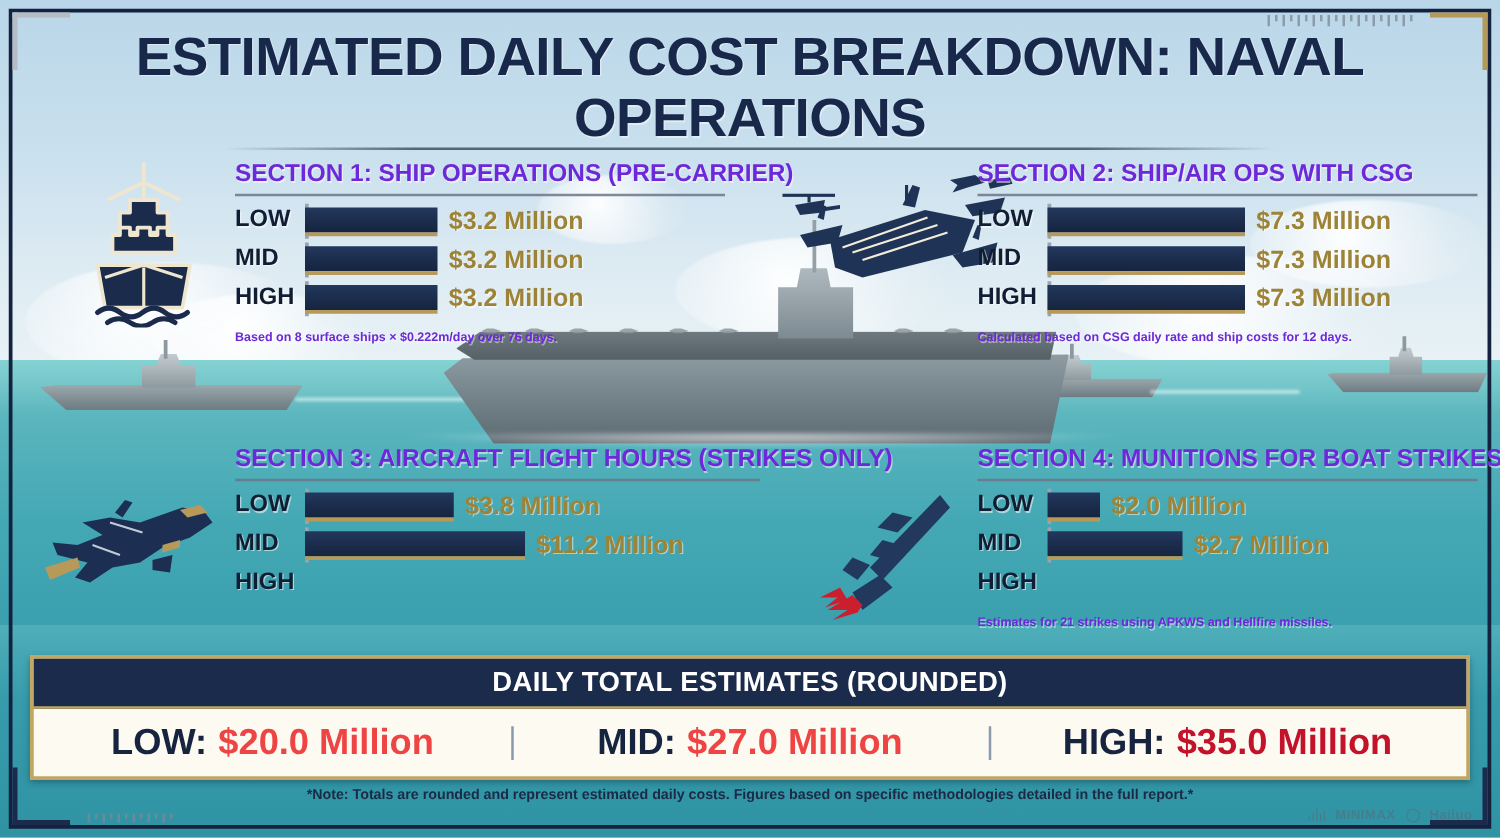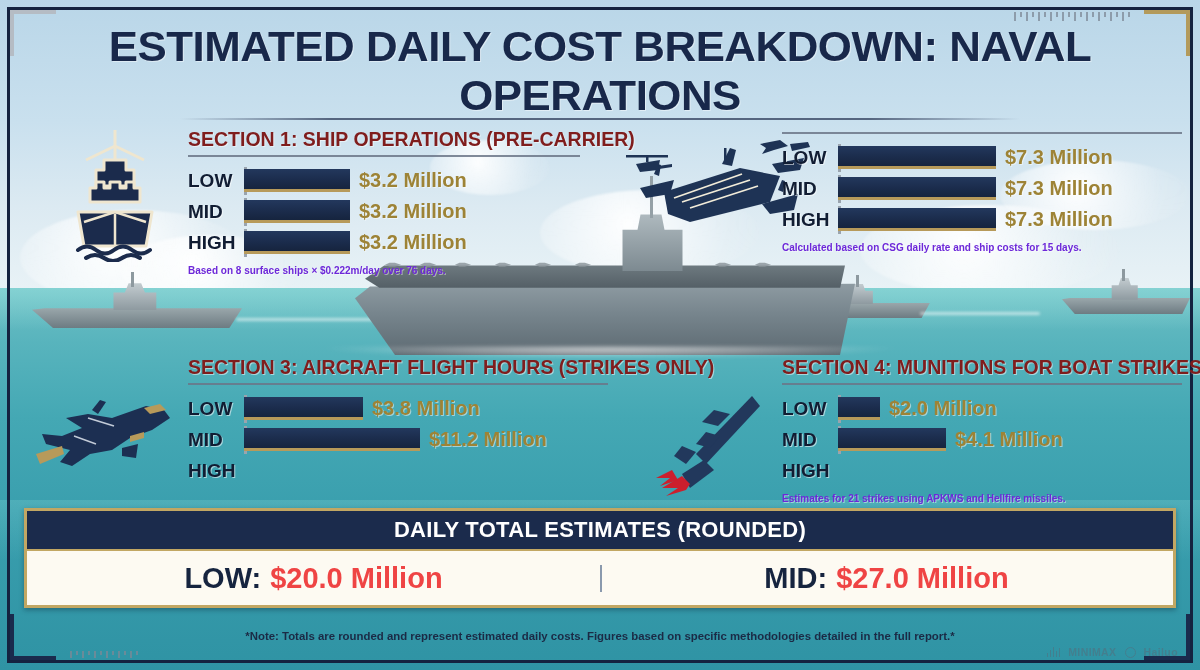--- a/index.html
+++ b/index.html
@@ -119,26 +119,26 @@
     margin-top:10px; font-size:14.5px; color:#22344f; font-weight:bold;
   }
   #headrule {
     position:absolute; left:180px; top:118px; width:840px; height:2px;
     background:linear-gradient(90deg, rgba(40,60,90,0), #55657f 18%, #55657f 82%, rgba(40,60,90,0));
   }
 
   
   .section { position:absolute; }
   .sec-title {
-    font-size:19.5px; font-weight:bold; color:#7f1d1d; white-space:nowrap;
+    font-size:19.5px; font-weight:bold; color:#6d28d9; white-space:nowrap;
     text-shadow:1px 1px 0 rgba(255,255,255,.5);
   }
   .sec-rule { height:2px; background:#6b7687; margin-top:4px; opacity:.85; }
   .rows { margin-top:8px; }
-  .row { display:flex; align-items:center; height:31px; }
+  .row { display:flex; height:31px; }
   .row-label {
     font-size:19px; font-weight:bold; color:#111d33; width:56px;
     text-shadow:1px 1px 0 rgba(255,255,255,.55);
   }
   .track { position:relative; height:24px; display:flex; align-items:center; }
   .axis {
     position:absolute; left:0; top:-2px; width:3px; height:28px; background:#9aa4ae;
   }
   .bar {
     height:23px; background:linear-gradient(180deg,#23385d 0%,#1b2c4c 55%,#16243e 100%);
@@ -153,21 +153,21 @@
   .sec-note {
     margin-top:7px; font-size:10px; font-weight:bold; color:#6d28d9;
     text-shadow:1px 1px 0 rgba(255,255,255,.45); white-space:nowrap;
   }
 
   
   .icon-wrap { position:absolute; }
 
   
   #totals {
-    position:absolute; left:24px; top:508px; width:1152px; height:100px;
+    position:absolute; left:24px; top:524px; width:1152px; height:100px;
     border:3px solid #c2a763; background:#fdfaf2;
     box-shadow:0 2px 5px rgba(10,20,40,.35);
   }
   #totals-head {
     height:40px; background:#1b2b4c; display:flex; align-items:center; justify-content:center;
     border-bottom:2px solid #c2a763;
   }
   #totals-head span {
     color:#fff; font-size:22px; font-weight:bold; letter-spacing:.3px;
   }
@@ -375,20 +375,21 @@
         <div class="axis"></div>
         <div class="bar" style="width:106px"></div>
         <div class="val">$3.2 Million</div>
       </div>
     </div>
   </div>
   <div class="sec-note">Based on 8 surface ships × $0.222m/day over 76 days.</div>
 </div>
 
 <div class="section" style="left:782px;top:128px;width:400px;">
+  <div class="sec-title">SECTION 2: SHIP/AIR OPS WITH CSG</div>
   <div class="sec-rule"></div>
   <div class="rows">
     <div class="row">
       <div class="row-label">LOW</div>
       <div class="track">
         <div class="axis"></div>
         <div class="bar" style="width:158px"></div>
         <div class="val">$7.3 Million</div>
       </div>
     </div>
@@ -402,21 +403,21 @@
     </div>
     <div class="row">
       <div class="row-label">HIGH</div>
       <div class="track">
         <div class="axis"></div>
         <div class="bar" style="width:158px"></div>
         <div class="val">$7.3 Million</div>
       </div>
     </div>
   </div>
-  <div class="sec-note">Calculated based on CSG daily rate and ship costs for 15 days.</div>
+  <div class="sec-note">Calculated based on CSG daily rate and ship costs for 12 days.</div>
 </div>
 
 <div class="icon-wrap" style="left:26px;top:392px;width:152px;height:104px;">
   <svg viewBox="0 0 152 104" width="152" height="104">
     <g fill="#1c2f52">
       <path d="M138 18 L120 14 L86 26 L62 22 L40 26 L56 36 L36 44 L16 42 L20 52 L44 58 L34 70 L46 74 L64 62 L86 58 L104 46 L126 38 L144 26 Z"></path>
       <path d="M66 18 L74 8 L80 10 L72 22 Z"></path>
       <path d="M96 56 L112 52 L110 66 L96 64 Z"></path>
     </g>
     <g fill="#b79a5a">
@@ -483,21 +484,21 @@
         <div class="axis"></div>
         <div class="bar" style="width:42px"></div>
         <div class="val">$2.0 Million</div>
       </div>
     </div>
     <div class="row">
       <div class="row-label">MID</div>
       <div class="track">
         <div class="axis"></div>
         <div class="bar" style="width:108px"></div>
-        <div class="val">$4.1 Million</div>
+        <div class="val">$2.7 Million</div>
       </div>
     </div>
     <div class="row">
       <div class="row-label">HIGH</div>
     </div>
   </div>
   <div class="sec-note">Estimates for 21 strikes using APKWS and Hellfire missiles.</div>
 </div>
 
 <div id="totals">
@@ -505,20 +506,24 @@
     <span>DAILY TOTAL ESTIMATES (ROUNDED)</span>
   </div>
   <div id="totals-body">
     <div class="total-cell">
       <span class="t-key">LOW:</span>
       <span class="t-val">$20.0 Million</span>
     </div>
     <div class="total-cell">
       <span class="t-key">MID:</span>
       <span class="t-val">$27.0 Million</span>
+    </div>
+    <div class="total-cell">
+      <span class="t-key">HIGH:</span>
+      <span class="t-val red">$35.0 Million</span>
     </div>
   </div>
 </div>
 
 <div id="footnote">*Note: Totals are rounded and represent estimated daily costs. Figures based on specific methodologies detailed in the full report.*</div>
 
 <div id="watermark">
   <span class="bars">
     <i style="height:4px"></i>
       <i style="height:7px"></i>

